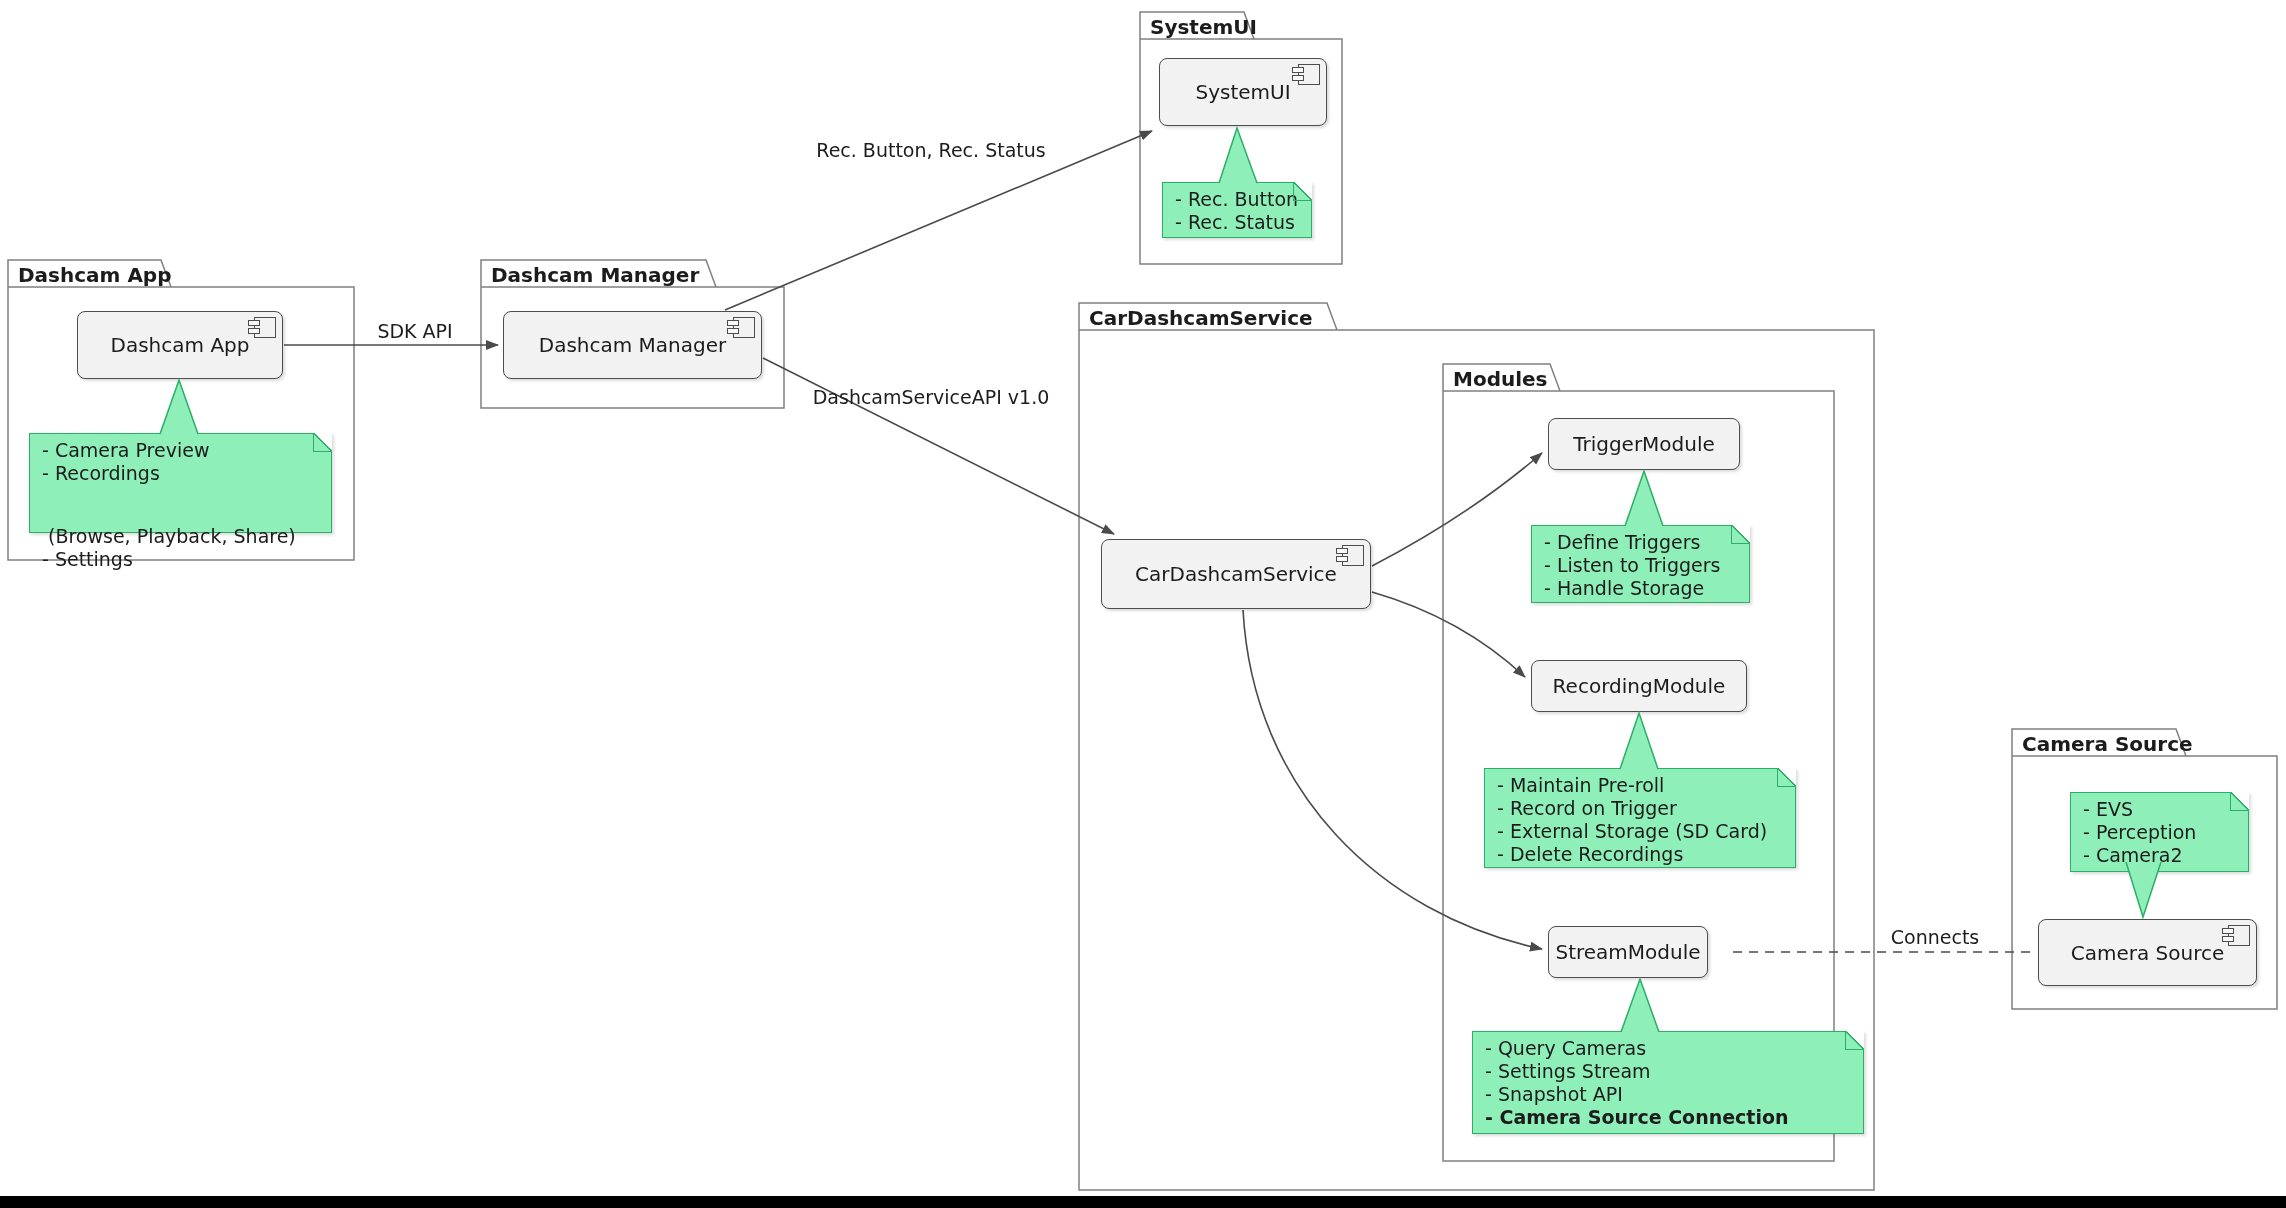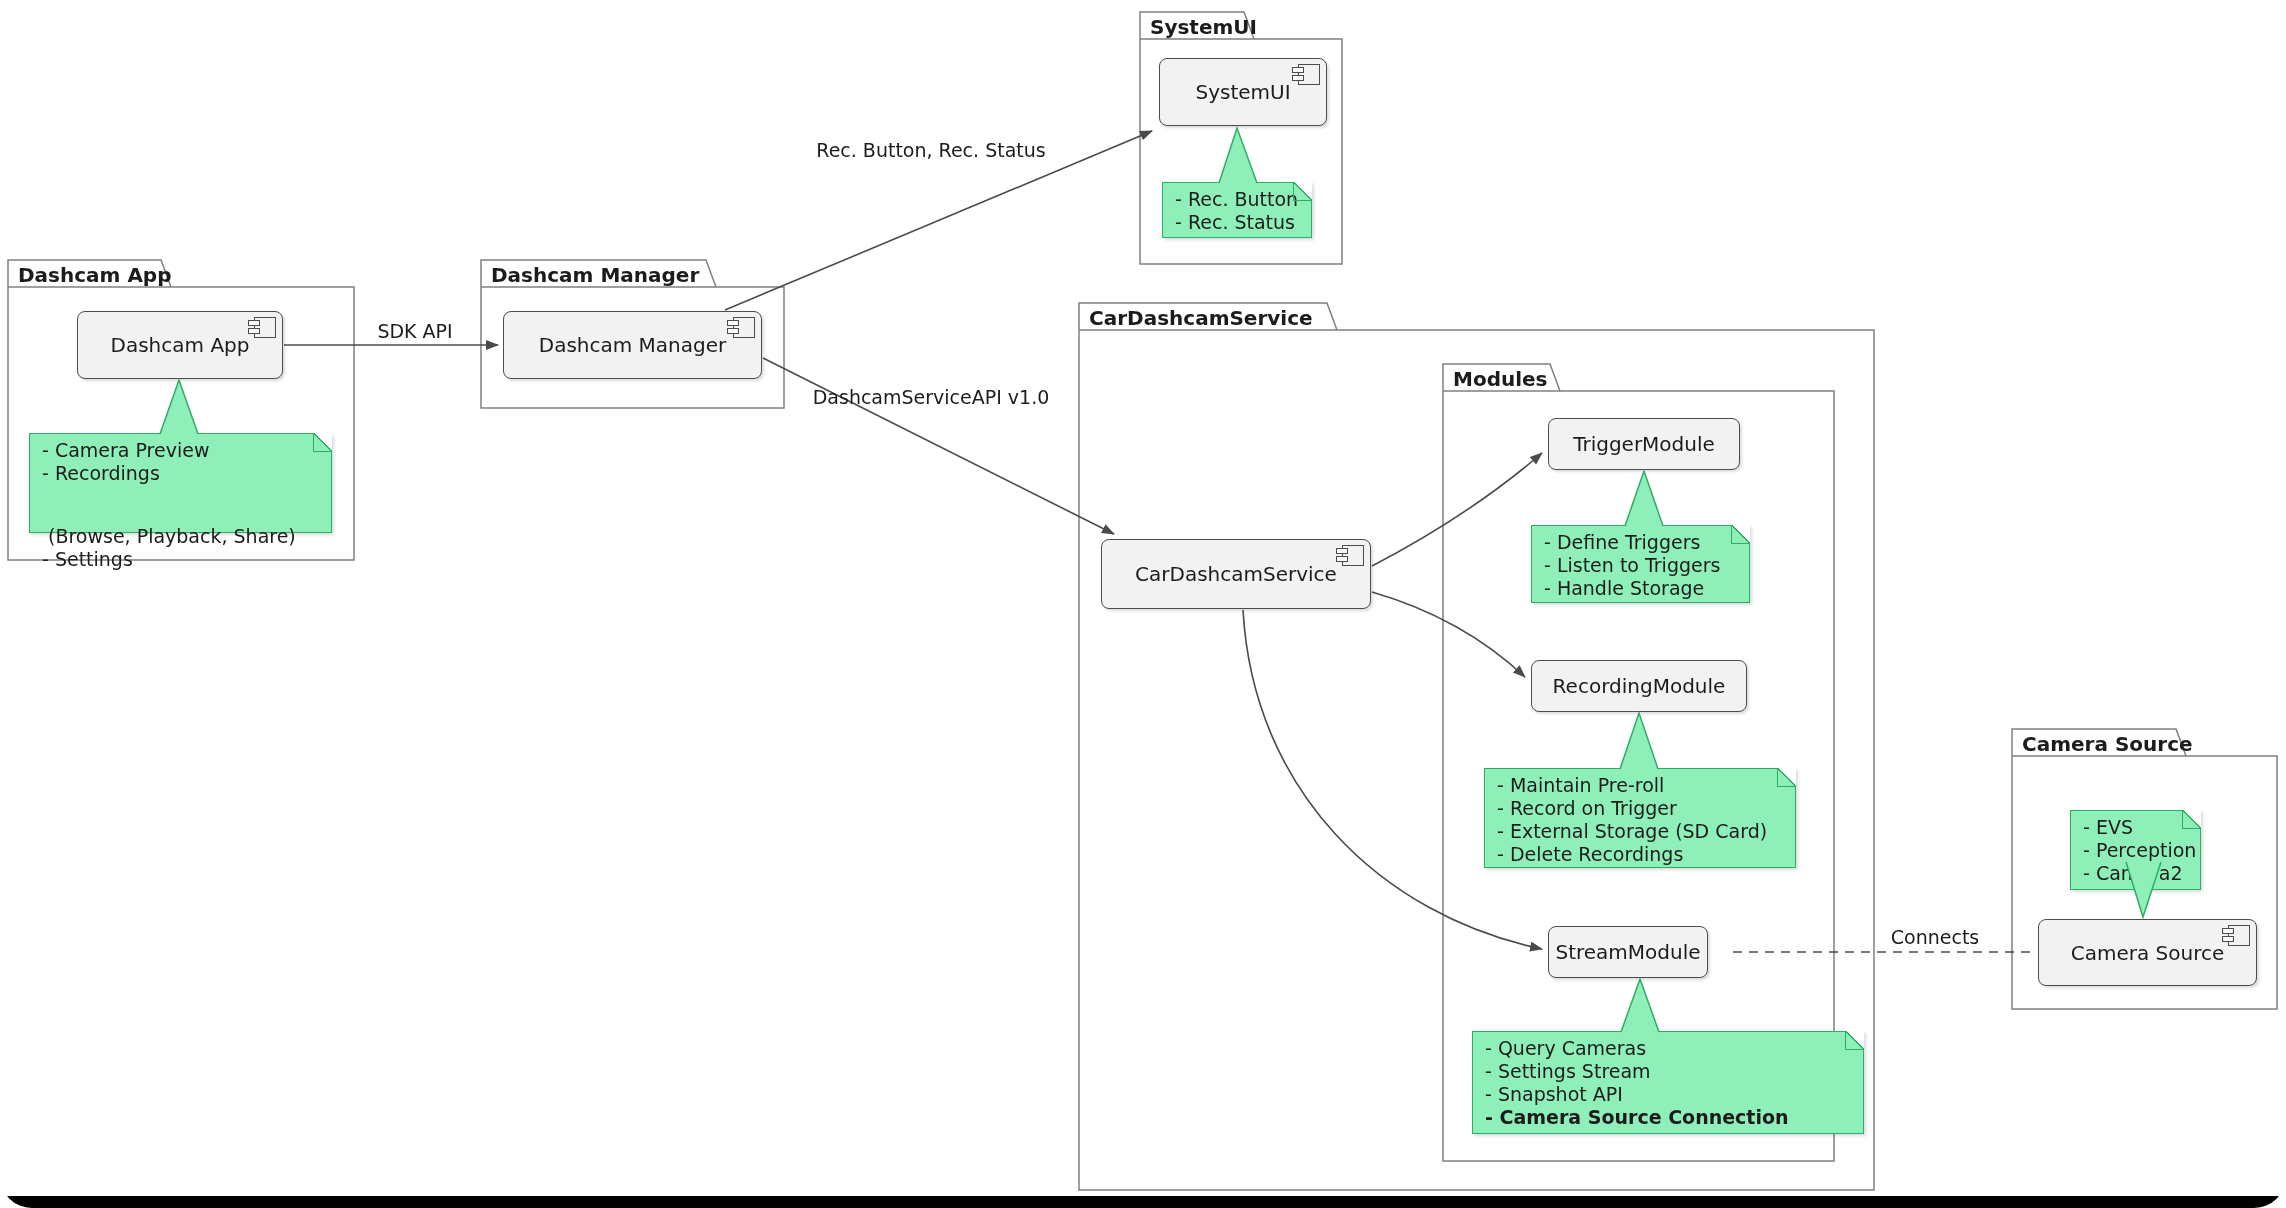--- a/index.html
+++ b/index.html
@@ -3,21 +3,21 @@
 <meta charset="utf-8">
 <style>
   * { box-sizing: border-box; }
   html, body { margin: 0; padding: 0; }
   body {
     width: 2286px; height: 1208px;
     background: #ffffff;
     font-family: "DejaVu Sans", "Liberation Sans", sans-serif;
     color: var(--text, #1c1c1c);
   }
-  .canvas { position: relative; width: 2286px; height: 1208px; overflow: hidden; border-radius: 32px; }
+  .canvas { position: relative; width: 2286px; height: 1208px; overflow: hidden; }
   svg.layer { position: absolute; left: 0; top: 0; pointer-events: none; }
 
   .pkg-title {
     position: absolute; font-weight: bold; font-size: 20px;
     line-height: 24px; white-space: nowrap;
   }
   .component {
     position: absolute;
     background: var(--component-fill, #f2f2f2);
     border: 1.5px solid var(--component-border, #4d4d4d);
@@ -185,21 +185,21 @@
     <div class="note-line">- Delete Recordings</div>
   </div>
 
   <div class="note" style="left:1472px; top:1031px; width:392px; height:103px">
     <div class="note-line">- Query Cameras</div>
     <div class="note-line">- Settings Stream</div>
     <div class="note-line">- Snapshot API</div>
     <div class="note-line bold">- Camera Source Connection</div>
   </div>
 
-  <div class="note" style="left:2070px; top:810px; width:131px; height:80px">
+  <div class="note" style="left:2070px; top:792px; width:179px; height:80px">
     <div class="note-line">- EVS</div>
     <div class="note-line">- Perception</div>
     <div class="note-line">- Camera2</div>
   </div>
 
   <div class="edge-label" style="left:415px;  top:320px">SDK API</div>
   <div class="edge-label" style="left:931px;  top:139px">Rec. Button, Rec. Status</div>
   <div class="edge-label" style="left:931px;  top:386px">DashcamServiceAPI v1.0</div>
   <div class="edge-label" style="left:1935px; top:926px">Connects</div>
 

